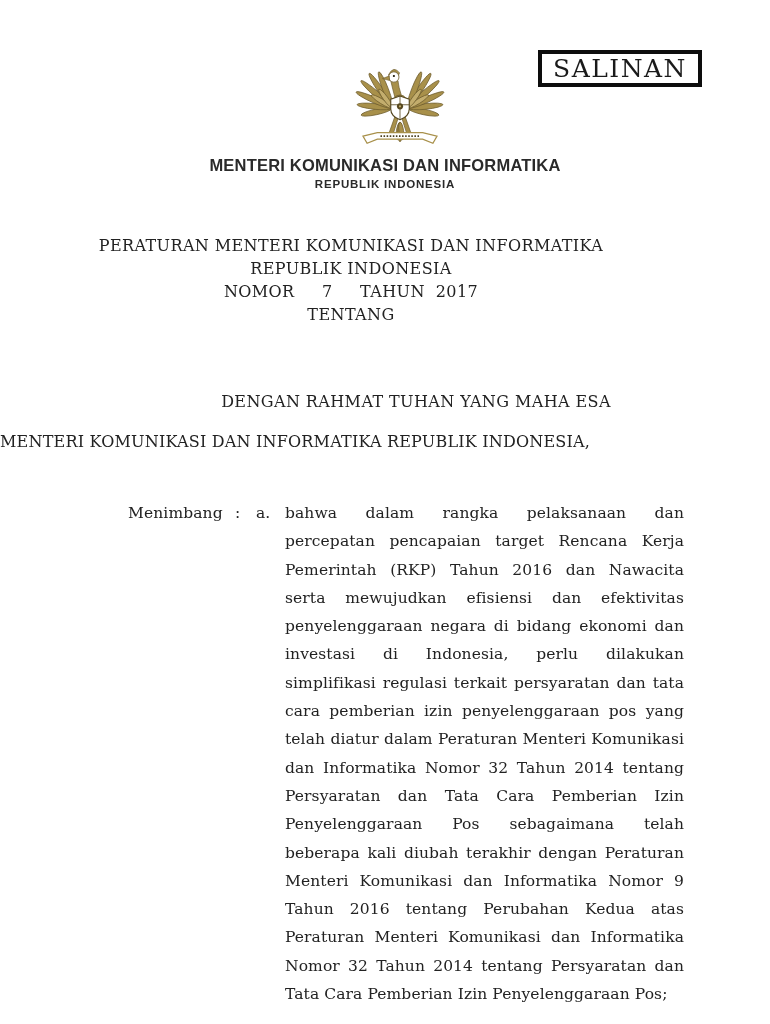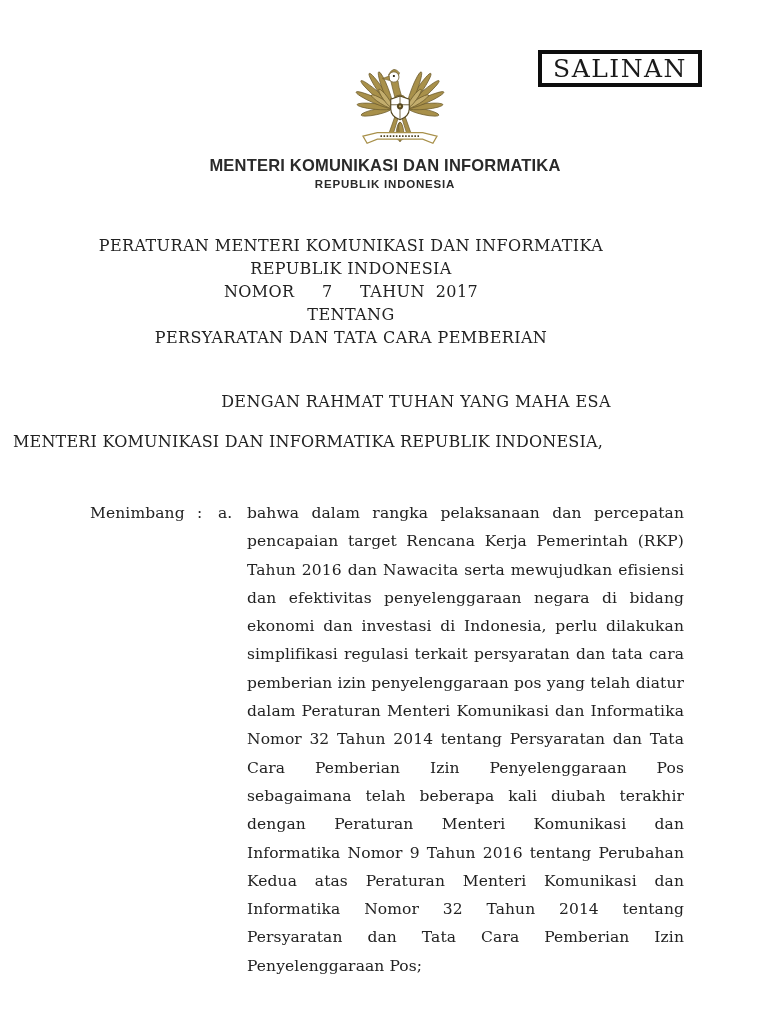--- a/index.html
+++ b/index.html
@@ -52,31 +52,31 @@
     color: #222222;
   }
   .pre { white-space: pre; }
 
   .invocation {
     position: absolute; left: 0; top: 392px; width: 770px;
     text-align: center; font-size: 16px; letter-spacing: 0.4px; color: #222222; padding-left: 31px;
   }
   .issuer {
     position: absolute; left: 0; top: 432px; width: 616px;
-    text-align: center; font-size: 16px; letter-spacing: 0.2px; color: #222222;
+    text-align: left; font-size: 16px; letter-spacing: 0.2px; color: #222222;
   }
 
   
   .considerations {
     position: absolute; left: 90px; top: 499px; width: 594px;
     display: flex; align-items: flex-start;
     font-size: 15.5px; line-height: 28.3px; letter-spacing: 0.1px;
     color: #222222;
   }
-  .c-label  { flex: 0 0 107px; }
+  .c-label  { flex: 0 0 107px; margin-left: 38px; }
   .c-colon  { flex: 0 0 21px; }
   .c-marker { flex: 0 0 29px; }
   .c-text   { flex: 1 1 auto; text-align: justify; text-align-last: left; }
 </style>
 </head>
 <body>
 
 <div class="stamp">
   <span class="stamp-text">SALINAN</span>
 </div>
@@ -138,21 +138,20 @@
 <div class="letterhead">
   <div class="ministry">MENTERI KOMUNIKASI DAN INFORMATIKA</div>
   <div class="country">REPUBLIK INDONESIA</div>
 </div>
 
 <div class="title-block">
   <div>PERATURAN MENTERI KOMUNIKASI DAN INFORMATIKA</div>
   <div>REPUBLIK INDONESIA</div>
   <div class="pre">NOMOR     7     TAHUN  2017</div>
   <div>TENTANG</div>
-  <div>PERSYARATAN DAN TATA CARA PEMBERIAN</div>
 </div>
 
 <div class="invocation">DENGAN RAHMAT TUHAN YANG MAHA ESA</div>
 
 <div class="issuer">MENTERI KOMUNIKASI DAN INFORMATIKA REPUBLIK INDONESIA,</div>
 
 <div class="considerations">
   <div class="c-label">Menimbang</div>
   <div class="c-colon">:</div>
   <div class="c-marker">a.</div>

